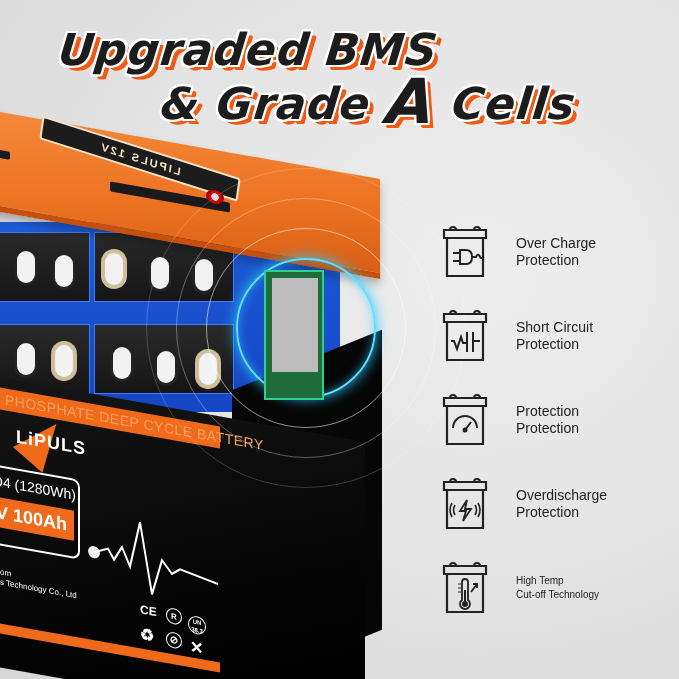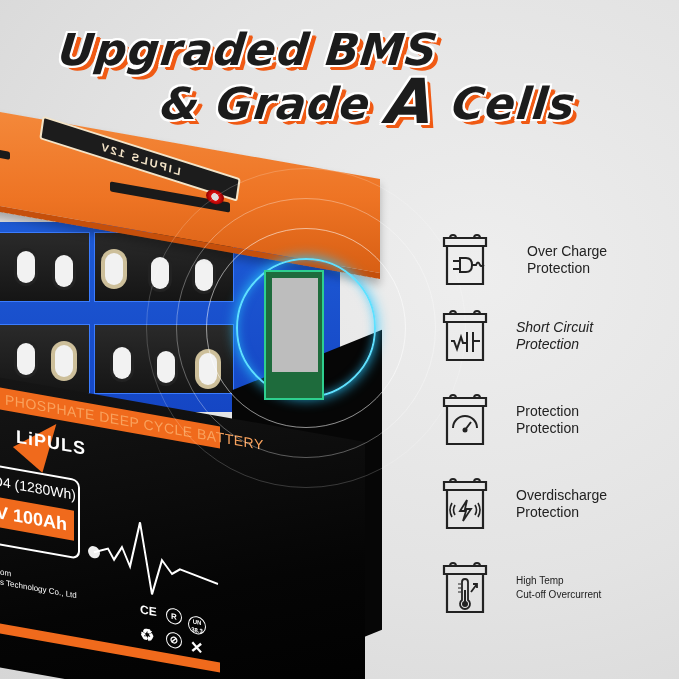--- a/index.html
+++ b/index.html
@@ -204,34 +204,34 @@
     <div class="ring" style="left:146px;top:168px;width:320px;height:320px;opacity:.35;"></div>
 
     <div class="bms-glow"></div>
     <div class="bms-board">
       <div class="bms-plate"></div>
     </div>
   </div>
 
   <div class="features">
 
-    <div class="feature" style="top:8px;gap:11px;">
+    <div class="feature" style="top:0;">
       <svg class="feature-icon" viewBox="0 0 58 56">
         <path d="M8 6 h42 v8 h-42z" fill="none" stroke="#222" stroke-width="2.2"></path>
         <path d="M11 14 h36 v38 h-36z" fill="none" stroke="#222" stroke-width="2.2"></path>
         <path d="M14 6 a3 3 0 0 1 6 0 M38 6 a3 3 0 0 1 6 0" fill="none" stroke="#222" stroke-width="2"></path>
         <path d="M17 29 h7 M17 37 h7 M24 26 h6 q6 0 6 7 q0 7 -6 7 h-6z M36 33 h4 q2 -5 4 0 q1 2 4 0" fill="none" stroke="#222" stroke-width="2"></path>
       </svg>
       <div class="feature-text">
         <div>Over Charge</div>
         <div>Protection</div>
       </div>
     </div>
 
-    <div class="feature" style="top:84px;font-style:italic;">
+    <div class="feature" style="top:84px;">
       <svg class="feature-icon" viewBox="0 0 58 56">
         <path d="M8 6 h42 v8 h-42z" fill="none" stroke="#222" stroke-width="2.2"></path>
         <path d="M11 14 h36 v38 h-36z" fill="none" stroke="#222" stroke-width="2.2"></path>
         <path d="M14 6 a3 3 0 0 1 6 0 M38 6 a3 3 0 0 1 6 0" fill="none" stroke="#222" stroke-width="2"></path>
         <path d="M15 33 h3 l3 8 l4 -12 l2 6 h4 M31 24 v20 M37 24 v20 M37 33 h7" fill="none" stroke="#222" stroke-width="2"></path>
       </svg>
       <div class="feature-text">
         <div>Short Circuit</div>
         <div>Protection</div>
       </div>
@@ -271,18 +271,18 @@
         <path d="M11 14 h36 v38 h-36z" fill="none" stroke="#222" stroke-width="2.2"></path>
         <path d="M14 6 a3 3 0 0 1 6 0 M38 6 a3 3 0 0 1 6 0" fill="none" stroke="#222" stroke-width="2"></path>
         <path d="M26 22 v18 a5 5 0 1 0 6 0 v-18 a3 3 0 0 0 -6 0z" fill="none" stroke="#222" stroke-width="1.8"></path>
         <circle cx="29" cy="44" r="3" fill="#222"></circle>
         <path d="M29 30 v12" stroke="#222" stroke-width="2"></path>
         <path d="M22 24 h3 M22 28 h3 M22 32 h3" stroke="#222" stroke-width="1"></path>
         <path d="M35 32 l6 -8 M37 24 h4 v4" fill="none" stroke="#222" stroke-width="1.8"></path>
       </svg>
       <div class="feature-text small">
         <div>High Temp</div>
-        <div>Cut-off Overcurrent</div>
+        <div>Cut-off Technology</div>
       </div>
     </div>
 
   </div>
 </div>
 
 </body></html>

